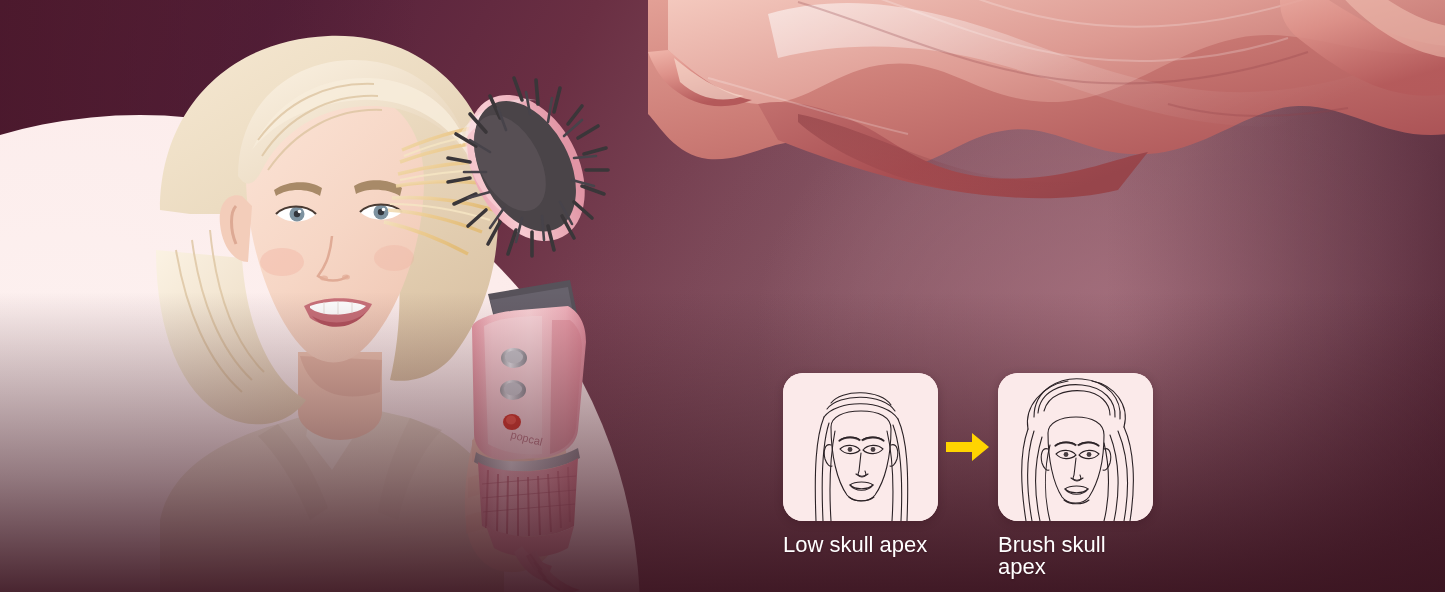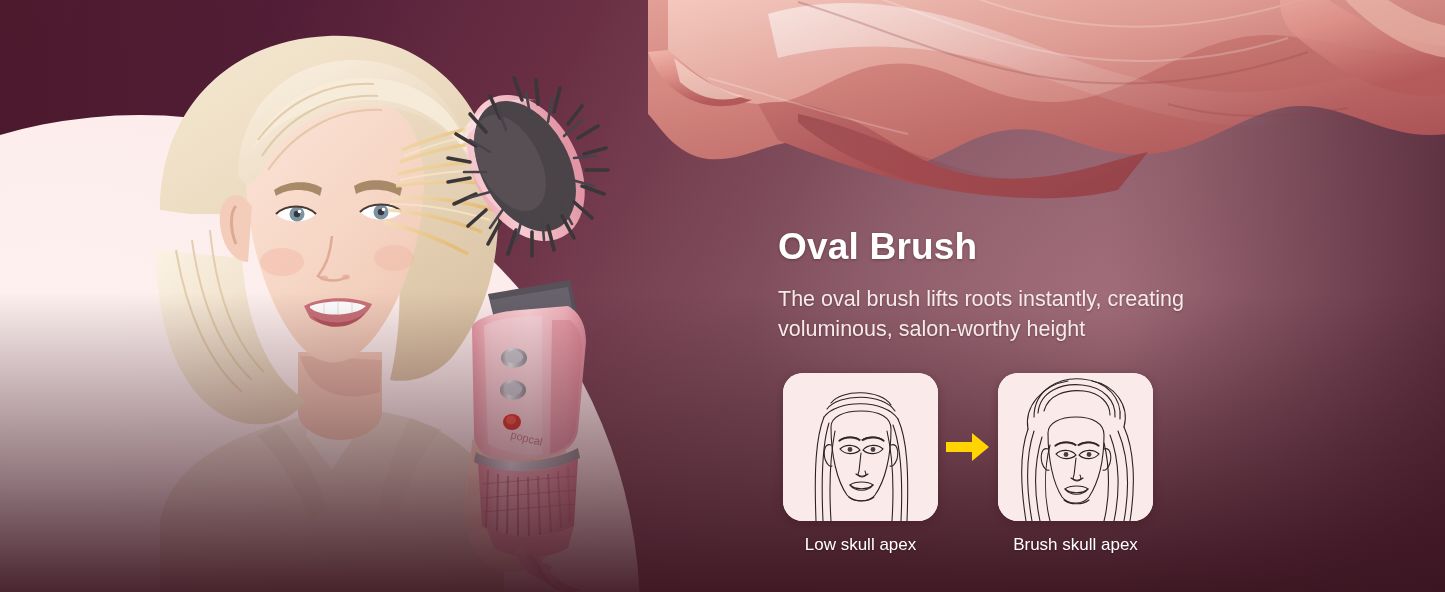--- a/index.html
+++ b/index.html
@@ -63,22 +63,22 @@
     background:#fbeaea;flex:0 0 auto;
     box-shadow:0 2px 8px rgba(40,10,20,.25);
   }
   .card svg{display:block;width:100%;height:100%;}
   .arrow-wrap{
     width:60px;flex:0 0 auto;display:flex;align-items:center;justify-content:center;
   }
   .arrow-wrap svg{display:block;}
   .captions{display:flex;margin-top:13px;}
   .cap{
-    width:155px;flex:0 0 auto;text-align:center;color:#ffffff;
-    font-size:17px;line-height:22px;text-shadow:0 1px 2px rgba(40,10,20,.35);
+    width:155px;flex:0 0 auto;text-align:left;color:#ffffff;
+    font-size:22px;line-height:22px;text-shadow:0 1px 2px rgba(40,10,20,.35);
   }
   .cap-gap{width:60px;flex:0 0 auto;}
 </style>
 </head>
 <body>
 
 <div class="banner">
 
   <div class="vignette-left"></div>
   <div class="vignette-right"></div>
@@ -410,25 +410,20 @@
         <path d="M120,484 C124,490 128,496 132,500"></path>
         <path d="M124,492 C128,498 132,504 136,508"></path>
         <path d="M128,500 C132,506 137,511 142,515"></path>
         <path d="M133,508 C138,513 144,517 150,520"></path>
       </g>
     </svg>
   </div>
 
   <div class="vignette-bottom"></div>
 
-  <div class="copy">
-    <h1 class="headline">Oval Brush</h1>
-    <p class="subline">The oval brush lifts roots instantly, creating</p>
-    <p class="subline">voluminous, salon-worthy height</p>
-  </div>
 
   <div class="compare">
     <div class="cards">
 
       <div class="card">
         <svg viewBox="0 0 155 148" preserveAspectRatio="xMidYMid meet">
           <rect width="155" height="148" fill="#fbeaea"></rect>
           <g fill="none" stroke="#2b2226" stroke-width="1.1" stroke-linecap="round">
 
             <path d="M48,30 C58,16 98,16 108,32"></path>

